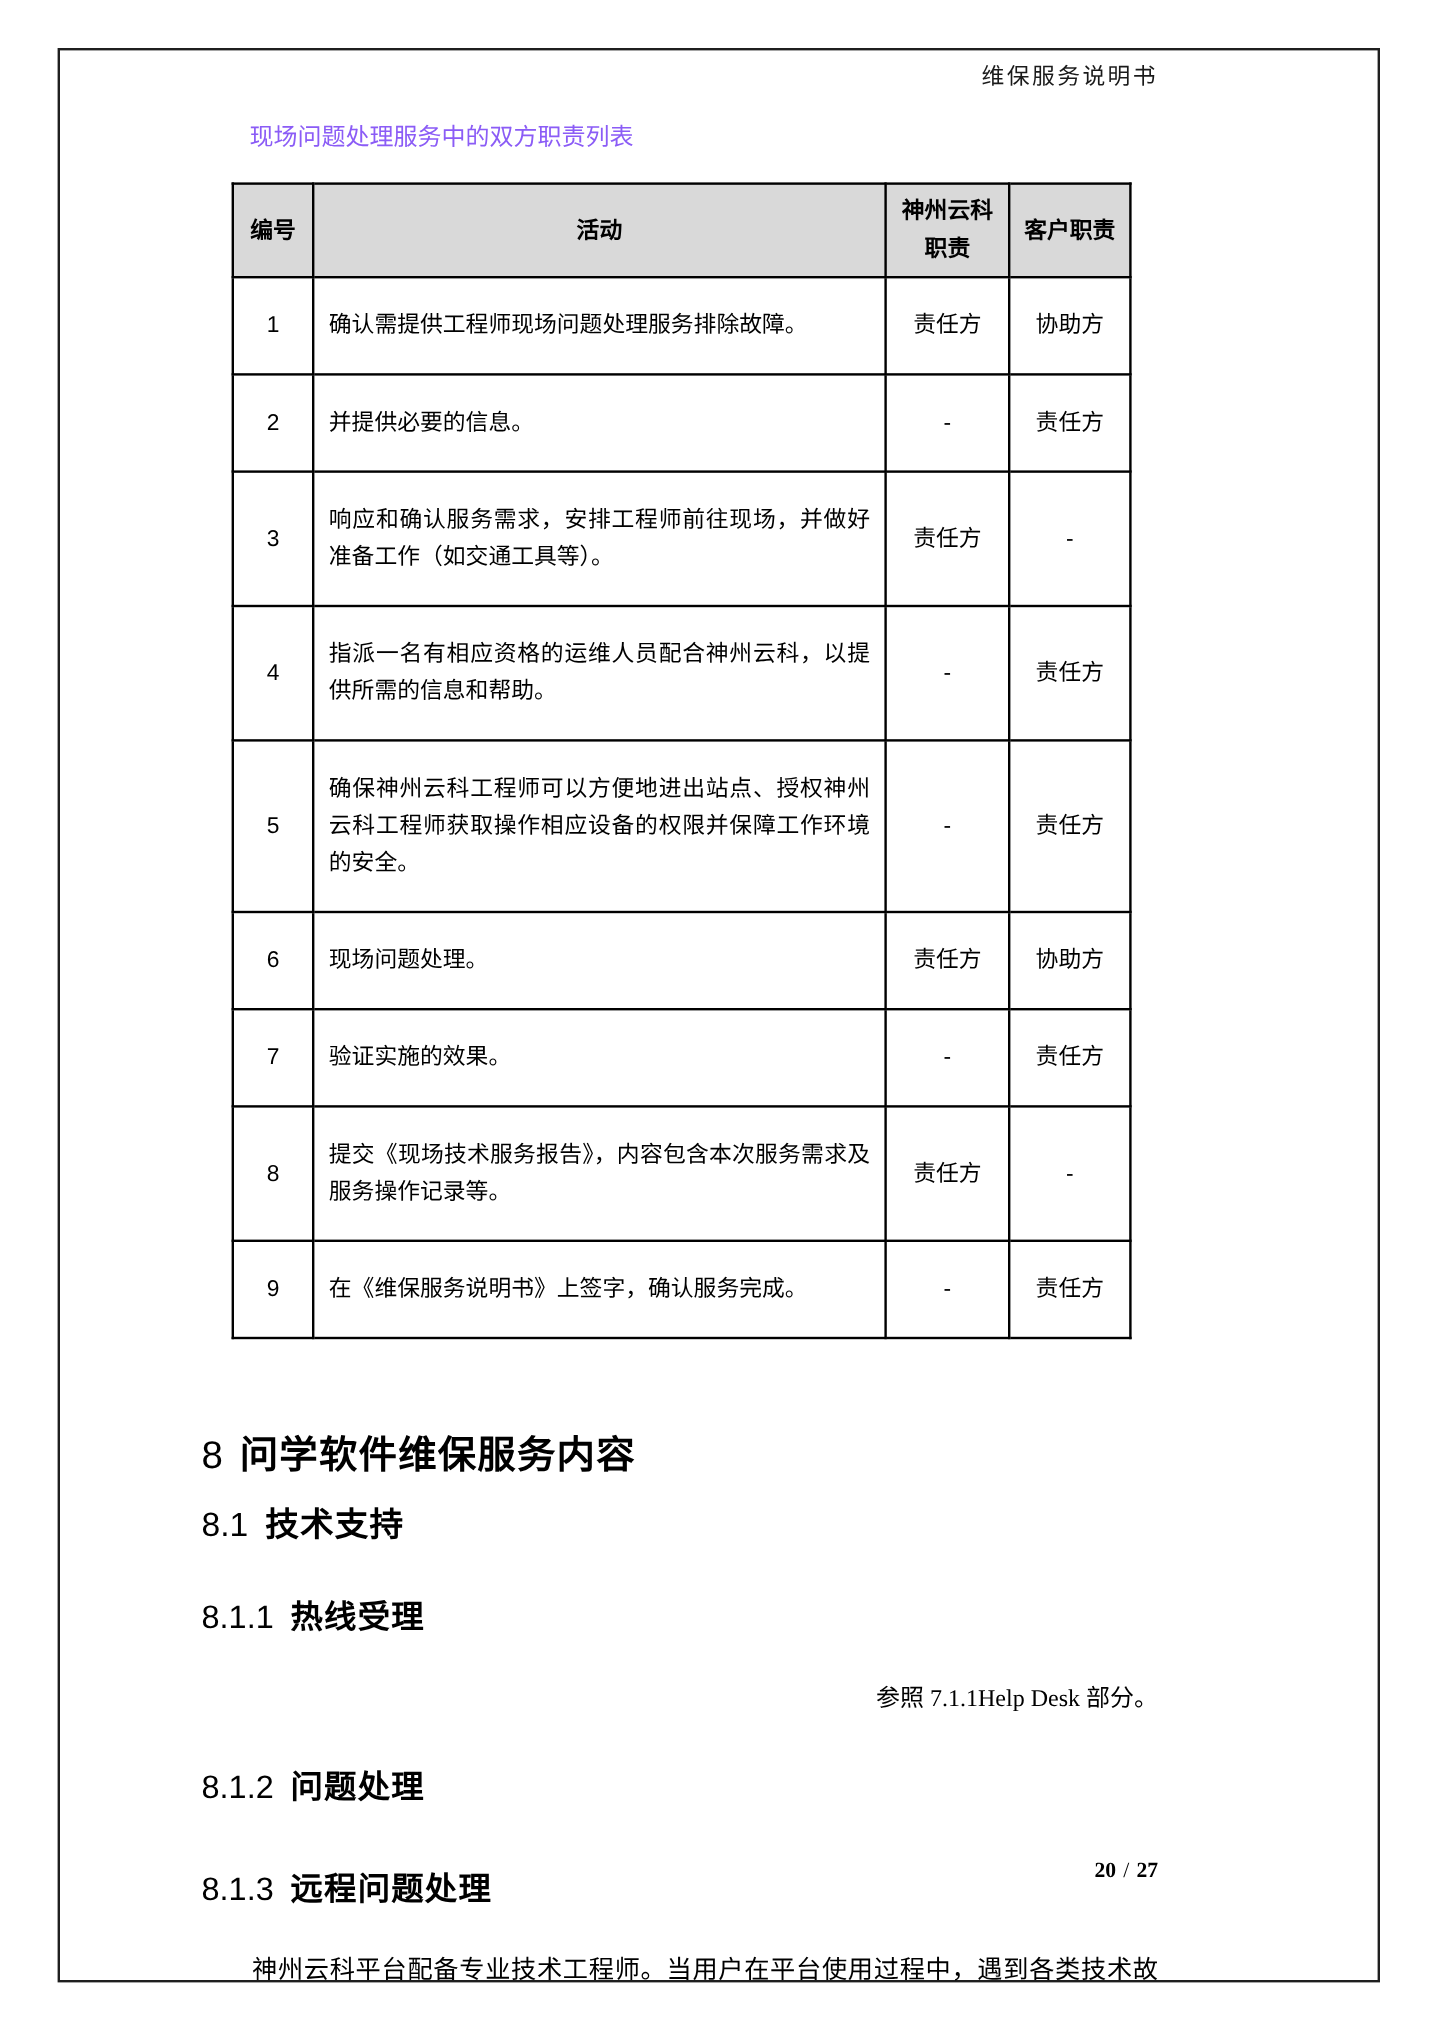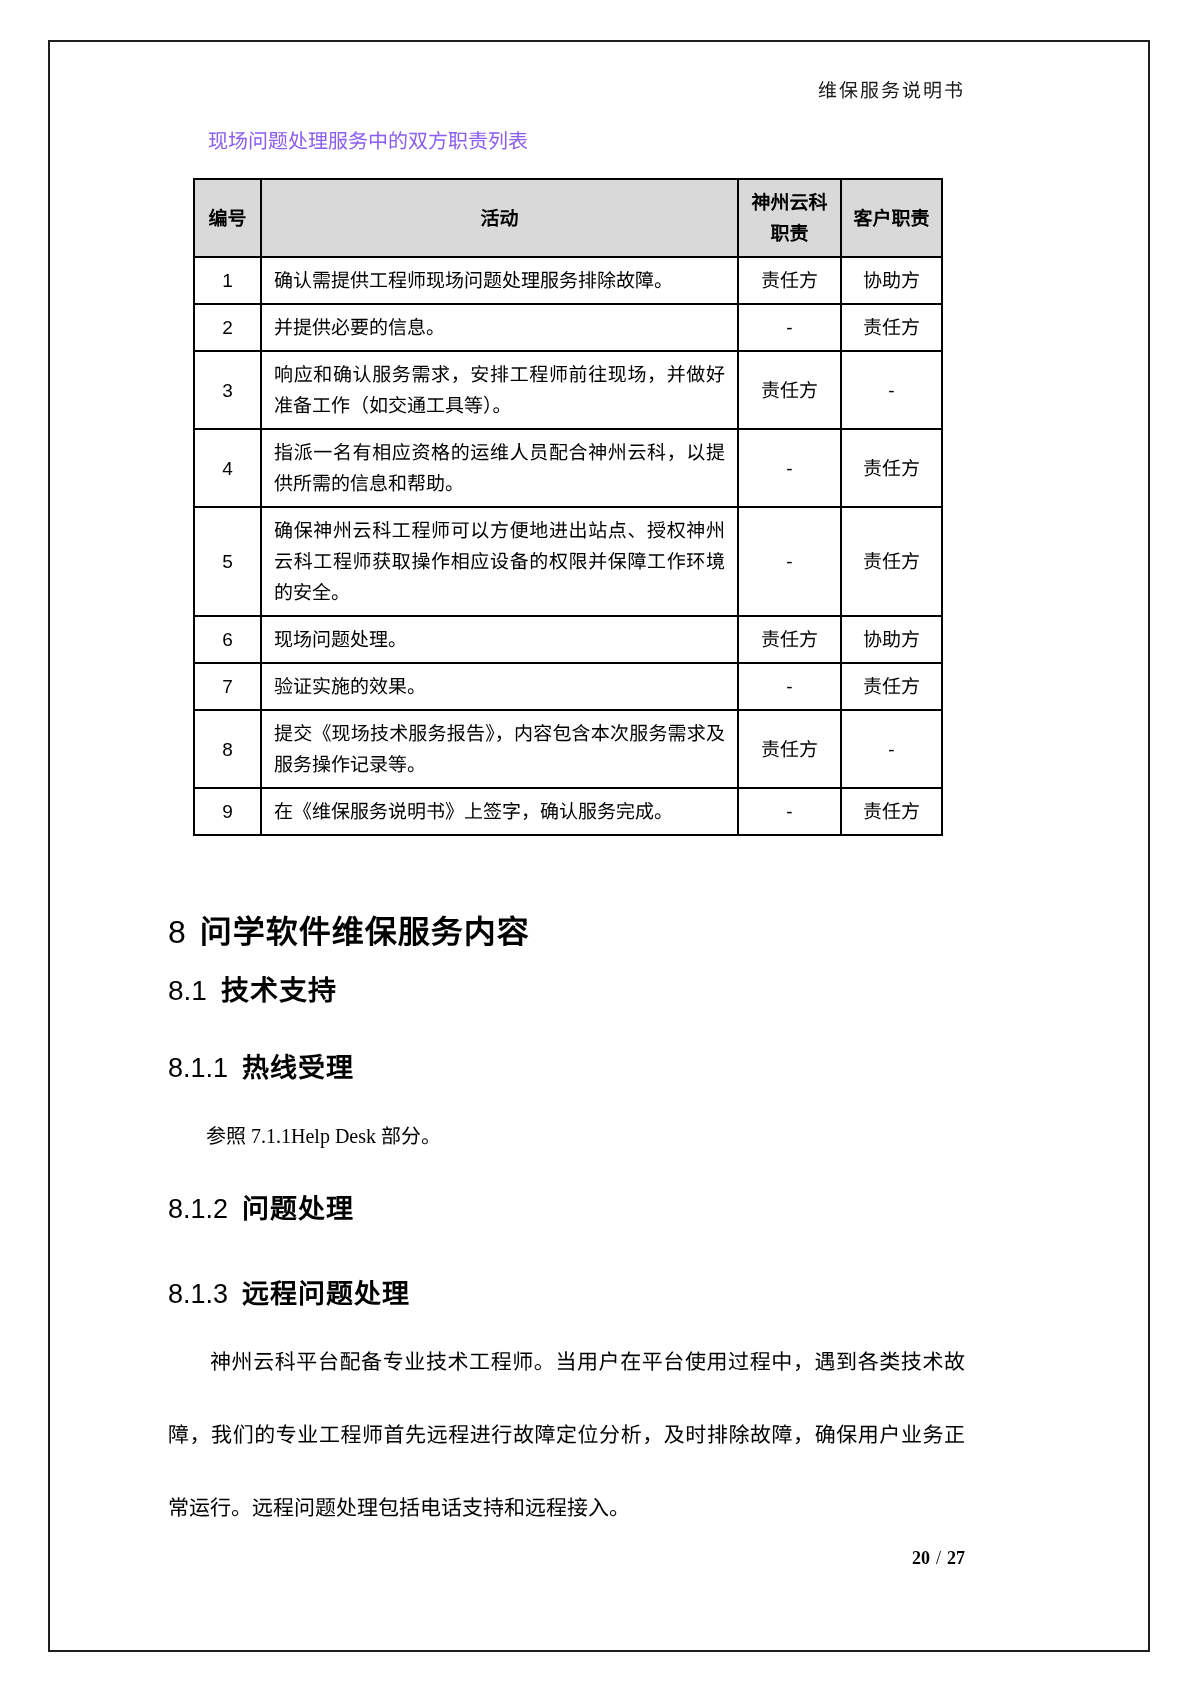--- a/index.html
+++ b/index.html
@@ -15,21 +15,21 @@
     position: absolute;
     left: 48px; top: 40px; right: 50px; bottom: 46px;
     border: 2px solid #1f1f1f;
     pointer-events: none;
   }
   .content {
     position: relative;
     margin: 0 235px 0 168px; 
   }
   .doc-header {
-    padding-top: 80px;
+    padding-top: 54px;
     text-align: right;
     font-family: "Liberation Serif", serif;
     font-size: 19px;
     line-height: 22px;
     letter-spacing: 2px;
     color: #1a1a1a;
   }
   .caption {
     margin: 26px 0 0 0;
     font-size: 20px;
@@ -52,35 +52,36 @@
     line-height: 31px;
   }
   table.resp-table th {
     background: #d9d9d9;
     font-weight: bold;
     text-align: center;
     padding: 7px 5px;
   }
   th.th-vendor { padding-left: 10px; padding-right: 10px; }
   td.cell-no, td.cell-role { text-align: center; padding: 7px 4px; }
-  td.cell-activity { text-align: justify; padding: 7px 12px; }
+  td.cell-activity { text-align: justify; padding: 24px 12px; }
   .sec-heading { color: #000; margin: 0; }
   .sec-h1 { margin-top: 78px; font-size: 32px; line-height: 36px; }
   .sec-h2 { margin-top: 24px; font-size: 28px; line-height: 34px; }
   .sec-h3 { margin-top: 44px; font-size: 27px; line-height: 33px; }
   .sec-h3 + .sec-h3 { margin-top: 52px; }
   .sec-num { font-weight: 400; margin-right: 14px; font-family: "Liberation Sans", sans-serif; }
   .sec-title { font-weight: 700; letter-spacing: 1px; }
   .ref-para {
     margin: 38px 0 0 0;
     padding-left: 38px;
     font-family: "Liberation Serif", serif;
     font-size: 20px;
     line-height: 26px;
     color: #000;
+    text-align: right;
   }
   .body-para {
     margin: 14px 0 0 0;
     font-size: 21px;
     line-height: 73px;
     text-indent: 2em;
     text-align: justify;
     color: #000;
   }
   .page-footer {

